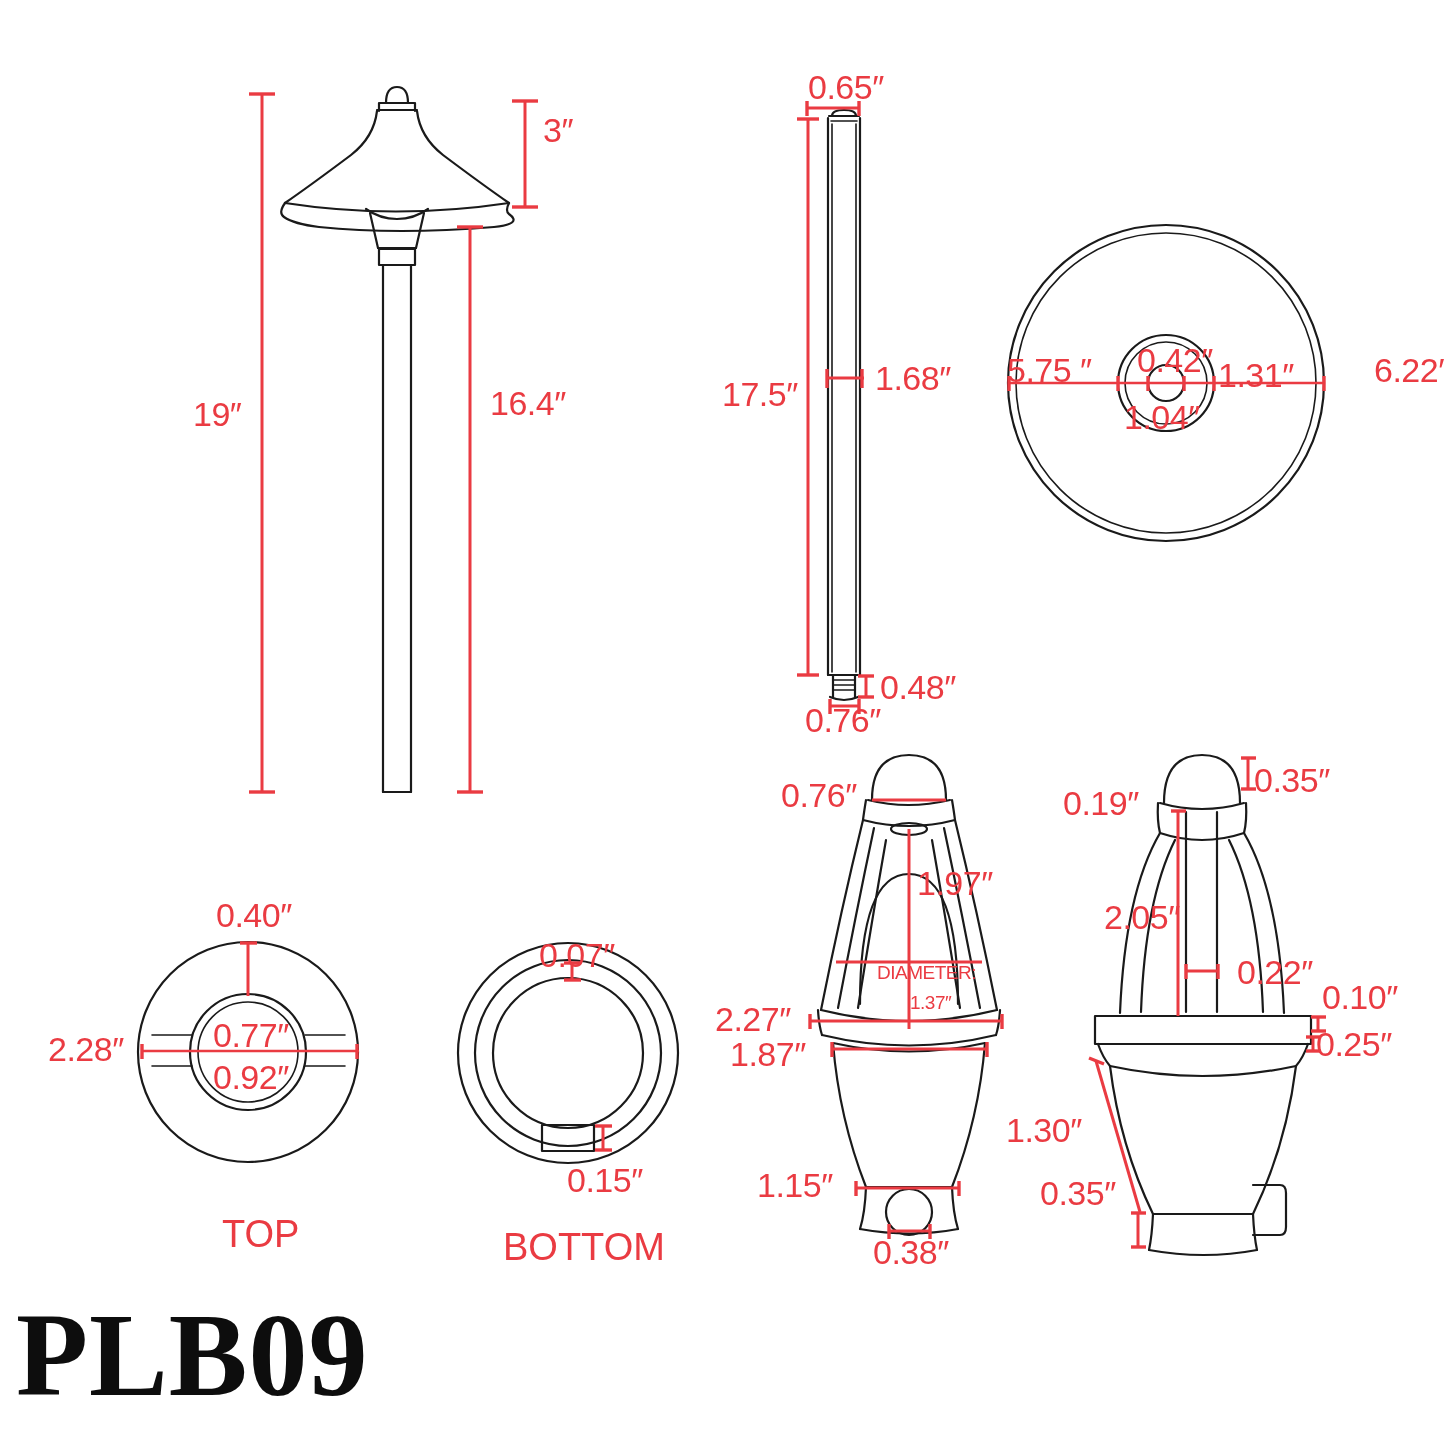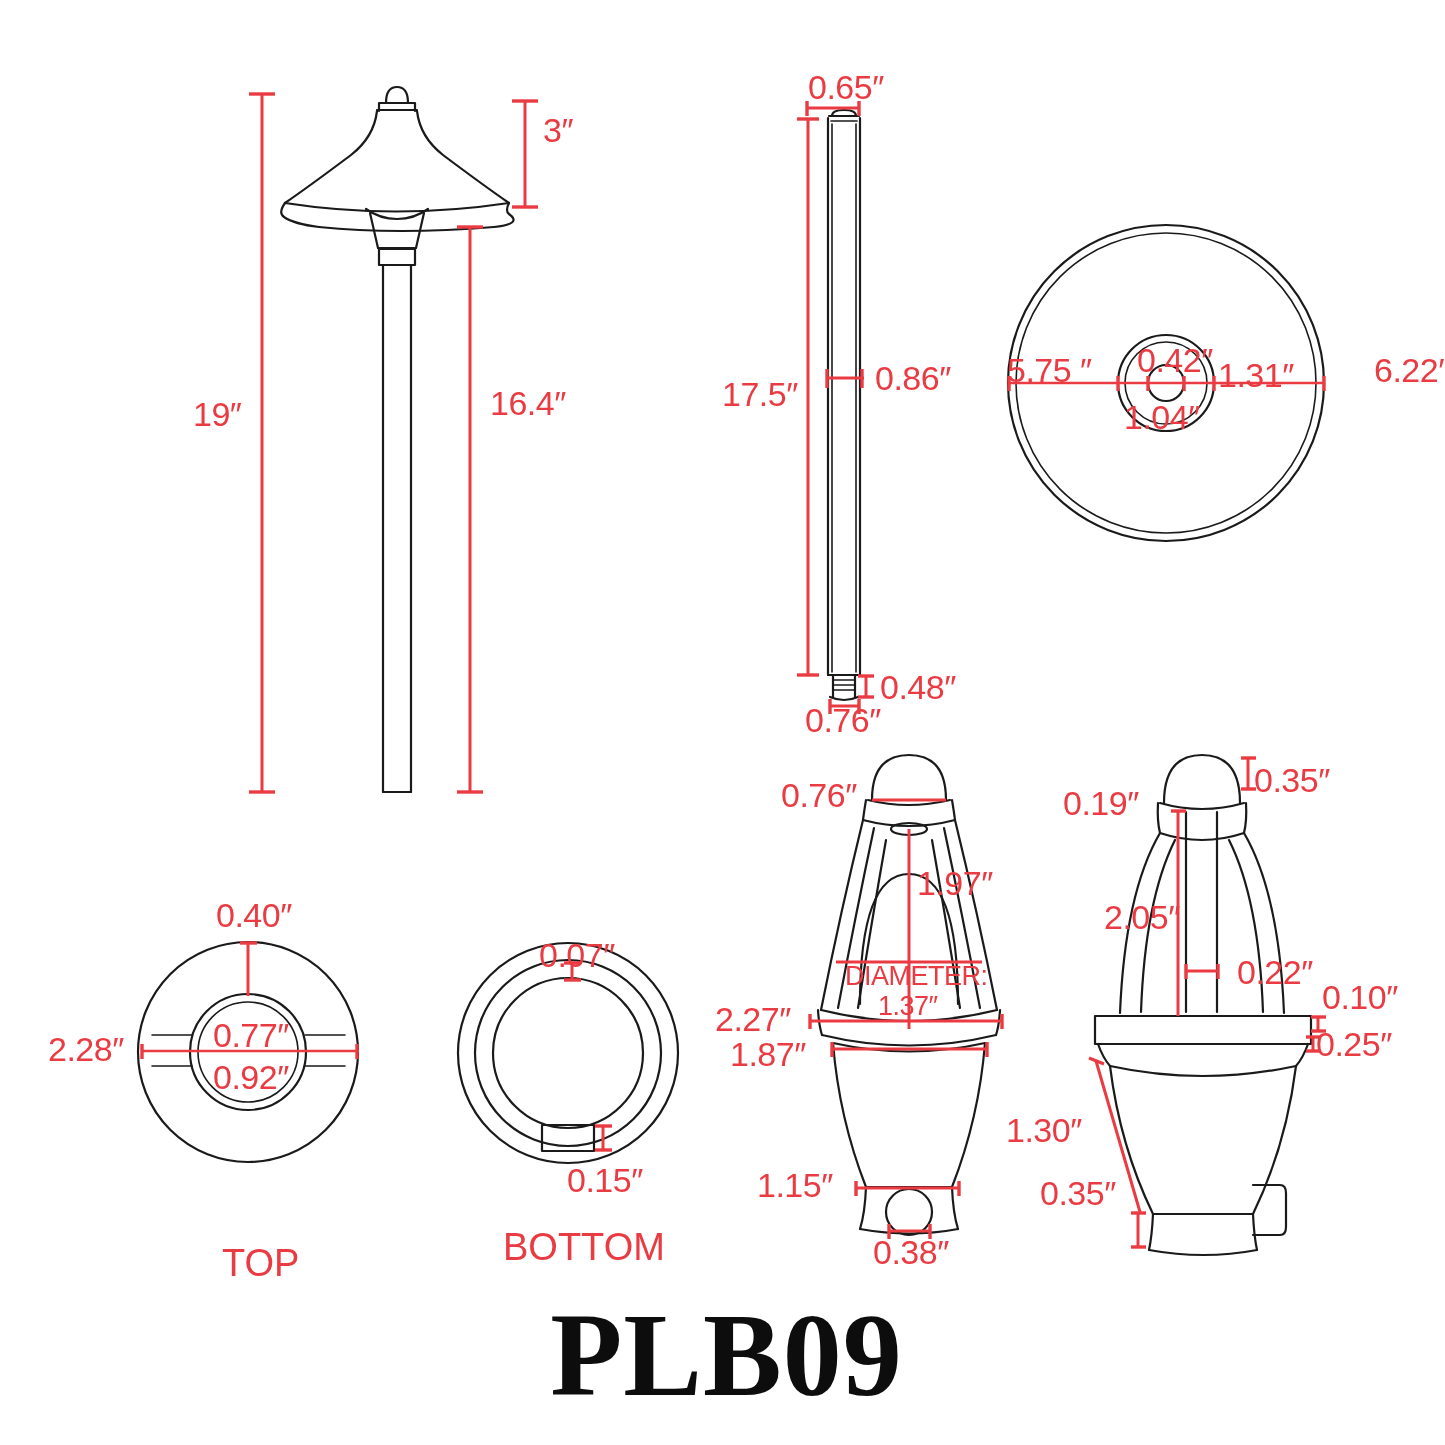--- a/index.html
+++ b/index.html
@@ -13,34 +13,34 @@
   #sheet svg{position:absolute;left:0;top:0;width:1445px;height:1445px;display:block;}
   .dimtxt{
     position:absolute;
     color:#ea3b42;
     font-family:"Liberation Sans", sans-serif;
     font-size:34px;
     line-height:1;
     white-space:nowrap;
     letter-spacing:-0.5px;
   }
-  .dimtxt.md{font-size:27px;}
+  .dimtxt.md{font-size:19px;padding-left:32px;}
   .viewlabel{
     position:absolute;
     color:#ea3b42;
     font-family:"Liberation Sans", sans-serif;
     font-size:38px;
     line-height:1;
     white-space:nowrap;
   }
   #model-title{
     position:absolute;
-    left:8px;right:0;
+    left:16px;right:0;
     bottom:30px;
-    text-align:center;
+    text-align:left;
     color:#0d0d0d;
     font-family:"Liberation Serif", serif;
     font-weight:bold;
     font-size:118px;
     line-height:1;
     letter-spacing:1px;
   }
 </style>
 </head>
 <body>
@@ -290,35 +290,35 @@
       <line class="tick" x1="1131" y1="1247" x2="1146" y2="1247"></line>
     </g>
   </svg>
 
   <div class="dimtxt" style="left:193px;top:397px;">19″</div>
   <div class="dimtxt" style="left:543px;top:113px;">3″</div>
   <div class="dimtxt" style="left:490px;top:386px;">16.4″</div>
 
   <div class="dimtxt" style="left:808px;top:70px;">0.65″</div>
   <div class="dimtxt" style="left:722px;top:361px;margin-top:16px;">17.5″</div>
-  <div class="dimtxt" style="left:875px;top:361px;">0.86″</div>
+  <div class="dimtxt" style="left:875px;top:361px;">1.68″</div>
   <div class="dimtxt" style="left:880px;top:670px;">0.48″</div>
   <div class="dimtxt" style="left:805px;top:703px;">0.76″</div>
 
   <div class="dimtxt" style="left:1007px;top:353px;">5.75 ″</div>
   <div class="dimtxt" style="left:1137px;top:343px;">0.42″</div>
   <div class="dimtxt" style="left:1218px;top:358px;">1.31″</div>
   <div class="dimtxt" style="left:1341px;top:353px;margin-left:33px;">6.22″</div>
   <div class="dimtxt" style="left:1124px;top:388px;margin-top:12px;">1.04″</div>
 
   <div class="dimtxt" style="left:216px;top:898px;">0.40″</div>
   <div class="dimtxt" style="left:213px;top:1018px;">0.77″</div>
   <div class="dimtxt" style="left:213px;top:1060px;">0.92″</div>
   <div class="dimtxt" style="left:48px;top:1032px;">2.28″</div>
-  <div class="viewlabel" style="left:222px;top:1244px;">TOP</div>
+  <div class="viewlabel" style="left:222px;top:1215px;">TOP</div>
 
   <div class="dimtxt" style="left:539px;top:938px;">0.07″</div>
   <div class="dimtxt" style="left:567px;top:1163px;">0.15″</div>
   <div class="viewlabel" style="left:503px;top:1228px;">BOTTOM</div>
 
   <div class="dimtxt" style="left:781px;top:778px;">0.76″</div>
   <div class="dimtxt" style="left:905px;top:866px;margin-left:12px;">1.97″</div>
   <div class="dimtxt md" style="left:845px;top:963px;">DIAMETER:</div>
   <div class="dimtxt md" style="left:878px;top:993px;">1.37″</div>
   <div class="dimtxt" style="left:715px;top:1002px;">2.27″</div>

